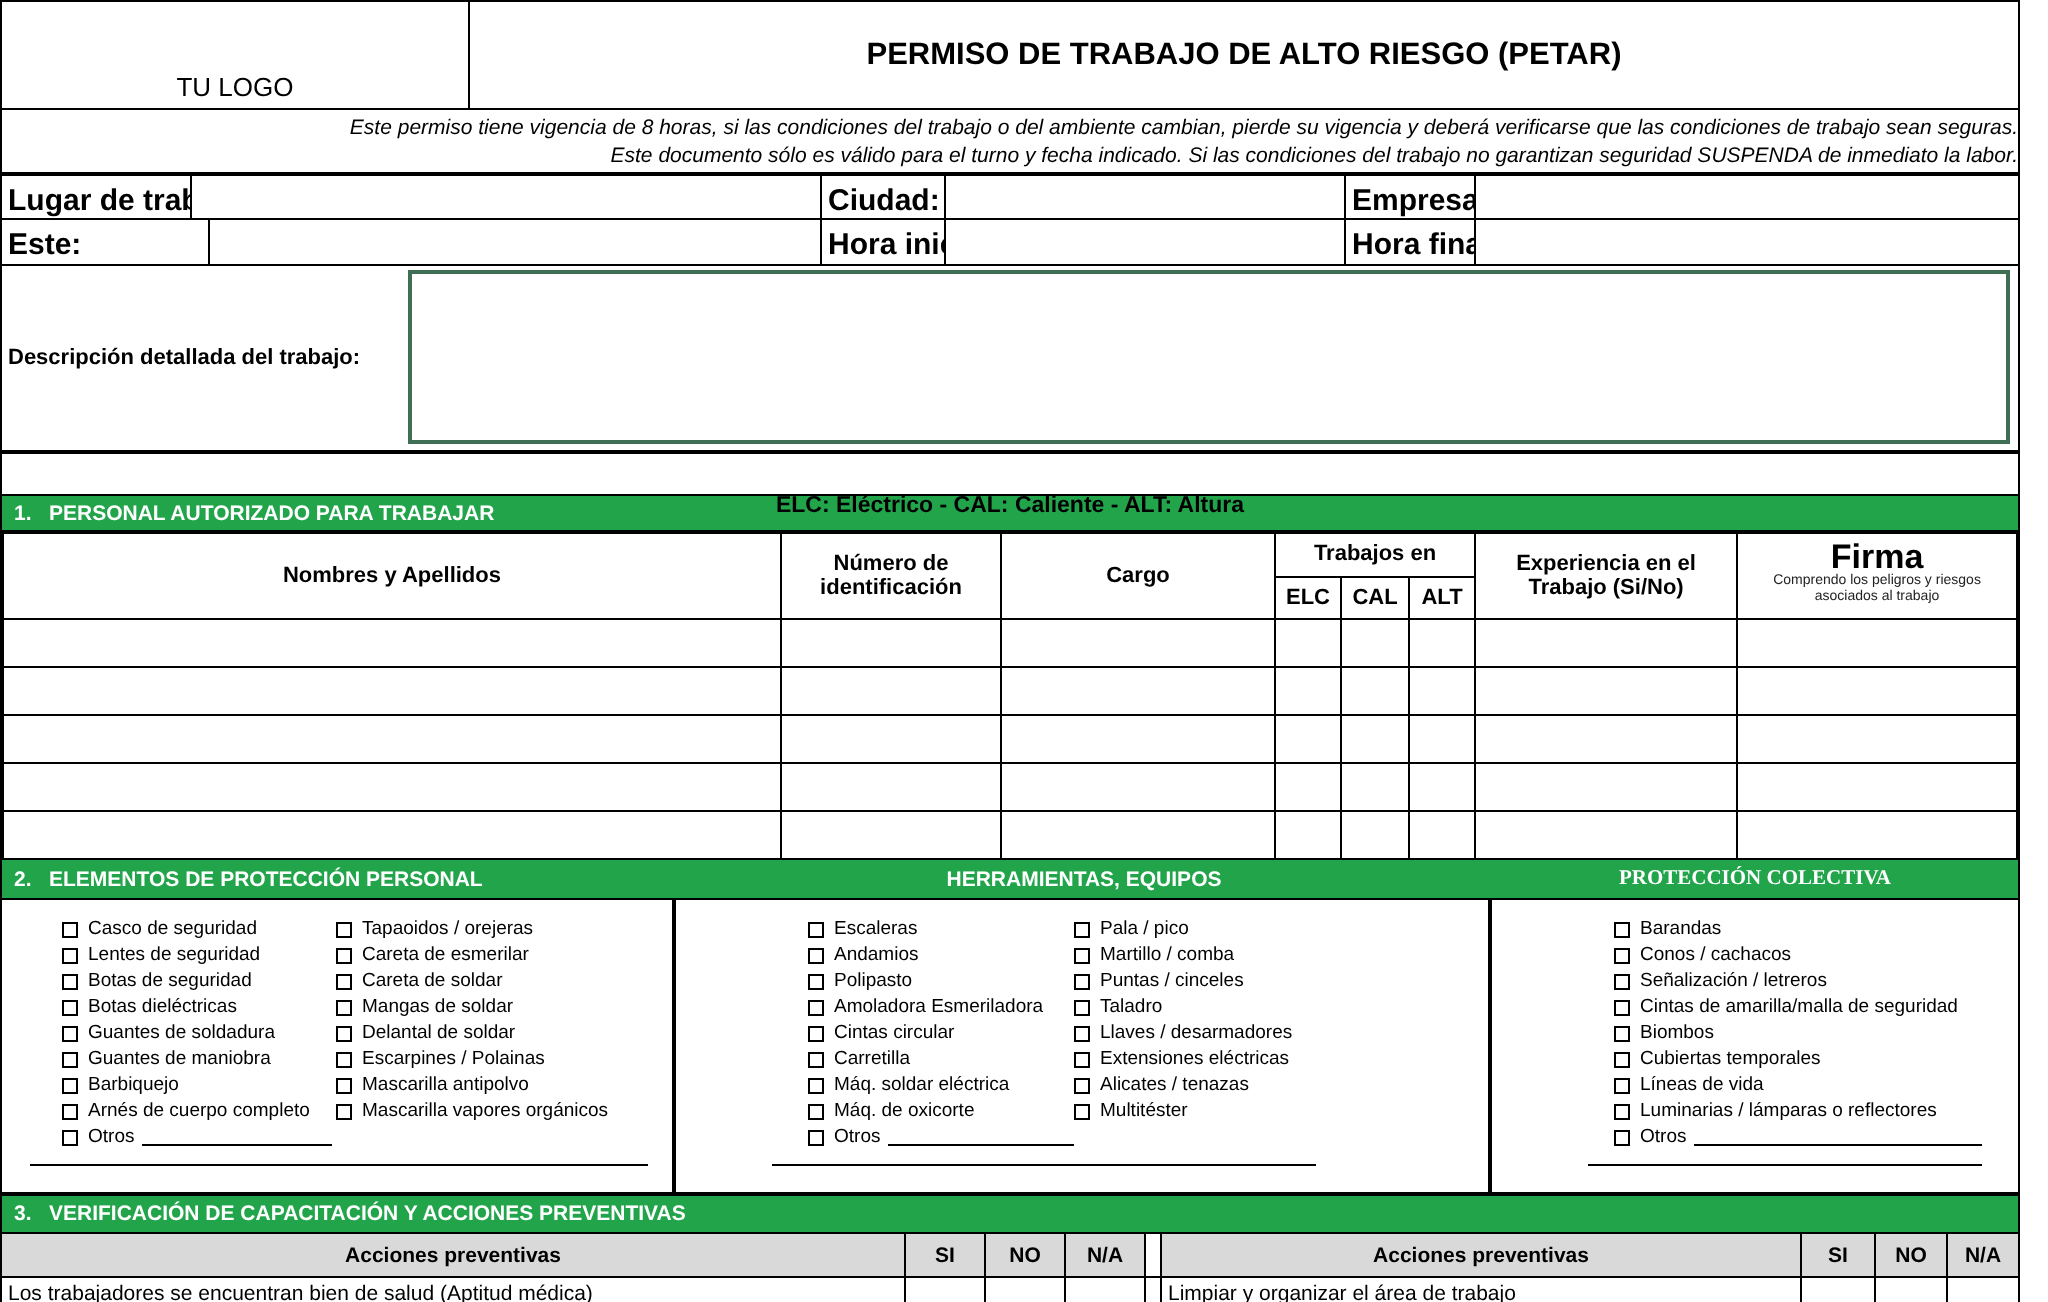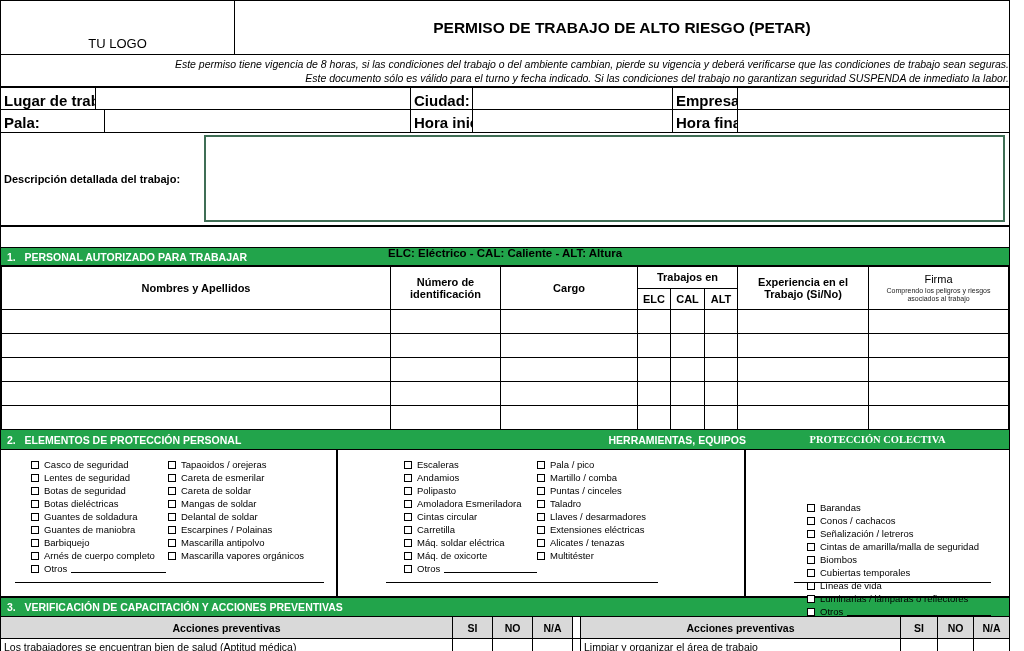--- a/index.html
+++ b/index.html
@@ -30,39 +30,39 @@
   .desc-label { width:204px; display:flex; align-items:center; padding-left:3px; font-weight:bold; font-size:11px; }
   .desc-box { position:absolute; left:203px; top:2px; width:801px; height:87px; border:2px solid var(--desc-box-border,#3f6e55); background:#fff; }
 
   
   .legend { height:21px; border-bottom:1px solid #000; text-align:center; font-weight:bold; font-size:11.5px; padding-top:20px; }
 
   
   .sec-bar { height:18px; background:var(--section-green,#22a44b); color:#fff; font-weight:bold; font-size:10.5px; display:flex; align-items:center; padding-left:6px; border-bottom:1px solid #000; white-space:pre; }
   .sec2-bar { height:20px; background:var(--section-green,#22a44b); color:#fff; font-weight:bold; font-size:10.5px; display:flex; align-items:center; border-bottom:1px solid #000; }
   .sec2-bar .seg1 { width:337px; padding-left:6px; white-space:pre; }
-  .sec2-bar .seg2 { width:408px; text-align:right; }
+  .sec2-bar .seg2 { width:408px; text-align:center; }
   .sec2-bar .seg3 { flex:1; text-align:center;font-family:Liberation Serif, serif; }
   .sec3-bar { height:19px; }
 
   
   table.personnel { width:100%; border-collapse:collapse; table-layout:fixed; }
   table.personnel th, table.personnel td { border:1px solid #000; padding:0; }
   table.personnel th { font-size:11px; font-weight:bold; line-height:12.5px; }
   thead tr.h1 { height:22px; } thead tr.h2 { height:21px; }
   tbody.p-body tr { height:24px; }
-  .firma-main { font-size:11px; font-weight:normal; }
+  .firma-main { font-size:17px; font-weight:bold; }
   .firma-sub { font-size:7px; font-weight:normal; color:#222; line-height:8px; padding:1px 4px 0 4px; }
 
   
   .checklists { display:flex; height:148px; border-bottom:2px solid #000; font-size:9.5px; }
   .panel { position:relative; padding-top:8px; display:flex; align-items:flex-start;padding-left:16px; }
   .panel-epp { width:337px; border-right:2px solid #000; }
   .panel-herr { width:408px; border-right:2px solid #000; }
-  .panel-col { flex:1;margin-top:43px; }
+  .panel-col { flex:1; }
   .chk-col { list-style:none; margin:0; padding:0; }
   .panel-epp .c1 { margin-left:14px; width:137px; }
   .panel-epp .c2 { flex:1; margin-right:10px; }
   .panel-herr .c1 { margin-left:50px; width:133px; }
   .panel-herr .c2 { flex:1; margin-right:86px; }
   .panel-col .c1 { margin-left:45px; flex:1; margin-right:18px; }
   .chk-item { display:flex; align-items:center; height:13px; white-space:nowrap; }
   .chk-box { width:8px; height:8px; border:1px solid #000; margin-right:5px; flex-shrink:0; background:#fff; }
   .otros-line { flex:1; border-bottom:1px solid #000; height:9px; margin-left:4px; min-width:60px; }
   .panel-epp .otros-line { margin-right:2px; }
@@ -103,21 +103,21 @@
     <div class="field-row r1">
       <div class="f-label w-l1">Lugar de trabajo:</div>
       <div class="f-value w-v1"></div>
       <div class="f-label w-l2">Ciudad:</div>
       <div class="f-value w-v2"></div>
       <div class="f-label w-l3">Empresa:</div>
       <div class="f-value last"></div>
     </div>
 
     <div class="field-row r2">
-      <div class="f-label w-l1">Pala:</div>
+      <div class="f-label w-l1">Este:</div>
       <div class="f-value w-v1"></div>
       <div class="f-label w-l2">Hora inicio:</div>
       <div class="f-value w-v2"></div>
       <div class="f-label w-l3">Hora final:</div>
       <div class="f-value last"></div>
     </div>
 
     <div class="desc-row">
       <div class="desc-label">Descripción detallada del trabajo:</div>
       <div class="desc-box"></div>

